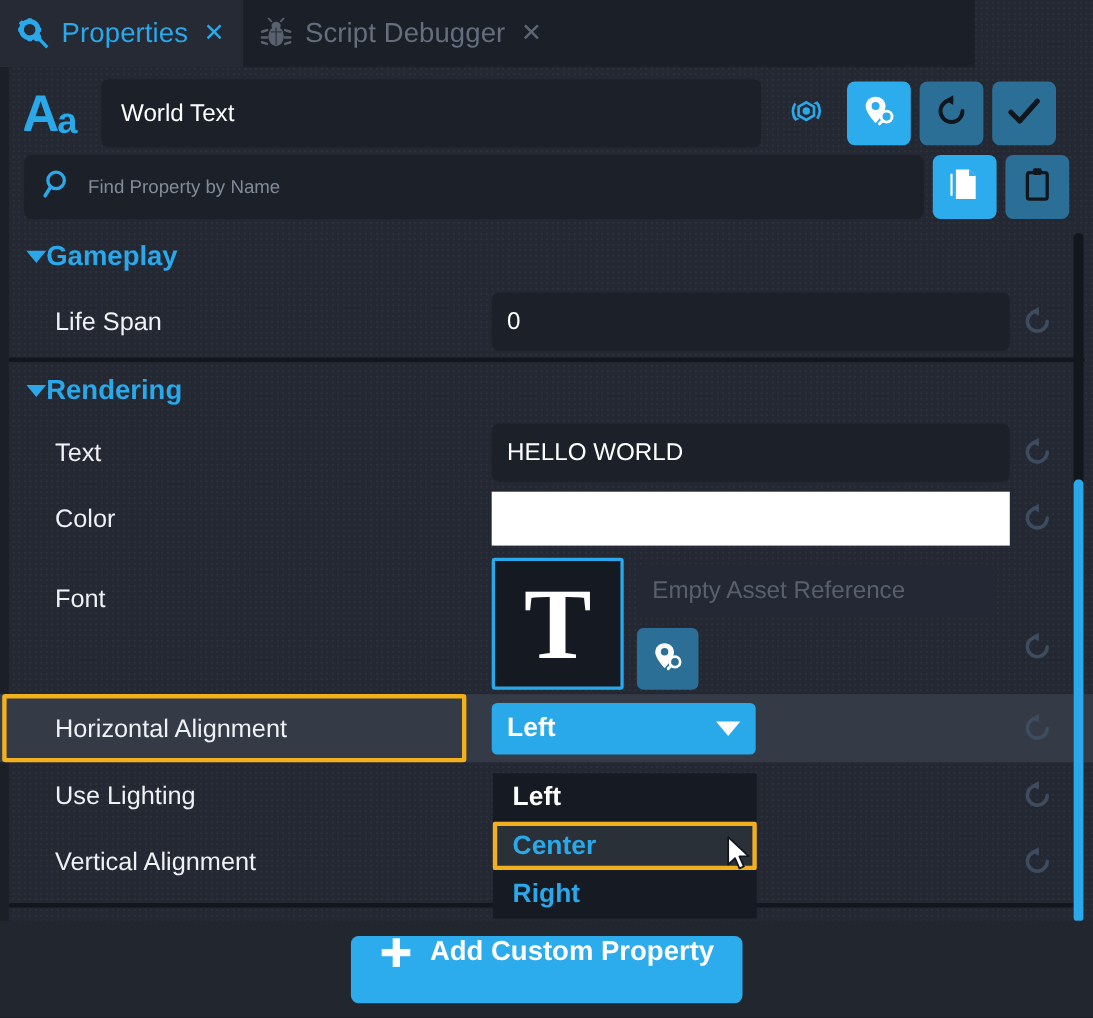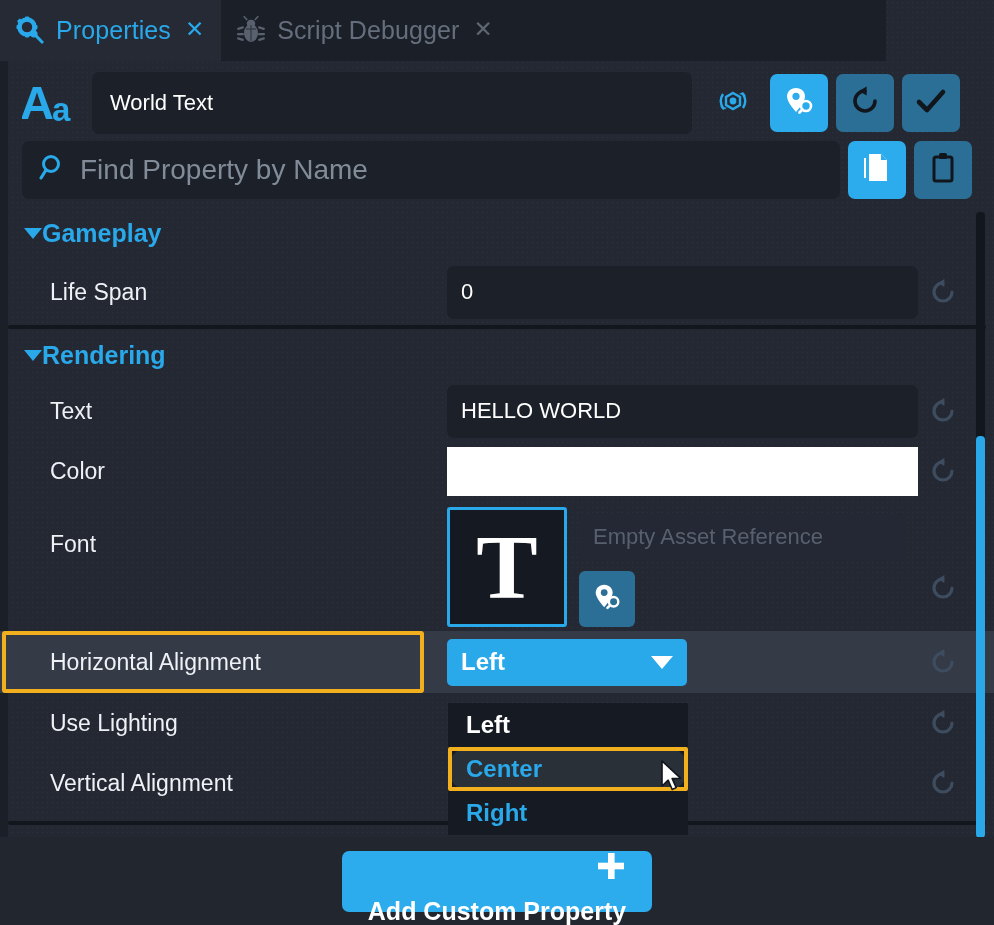--- a/index.html
+++ b/index.html
@@ -73,21 +73,21 @@
     position: absolute; left: 22px; top: 80px;
     width: 950px; height: 58px;
     display: flex; align-items: center;
   }
   .search-field {
     flex: 1; height: 58px;
     background: #1b2029; border-radius: 7px;
     display: flex; align-items: center; gap: 12px;
     padding: 0 16px;
   }
-  .search-ph { color: #828c99; font-size: 28px; }
+  .search-ph { color: #828c99; font-size: 17px; }
   .search-btns { display: flex; gap: 8px; margin-left: 8px; }
 
   
   .plist { position: absolute; left: 0; top: 207px; width: 994px; height: 628px; }
 
   .section-hdr {
     display: flex; align-items: center; 
     height: 52px; padding-left: 24px;
     cursor: pointer;
   }
@@ -176,42 +176,41 @@
     z-index: 40;
   }
   .dd-item {
     position: relative;
     height: 44px; display: flex; align-items: center;
     padding-left: 18px;
     font-size: 24px; font-weight: bold;
     color: #29a8ea; cursor: pointer;
   }
   .dd-item.selected { color: #ffffff; }
-  .dd-item.hover { background: #2a3038; border-radius: 22px; }
+  .dd-item.hover { background: #2a3038; }
   .dd-item.hover::after {
     content: ""; position: absolute; inset: 0;
     border: 4px solid #f2b01e; border-radius: 2px;
   }
 
   .cursor { position: absolute; left: 660px; top: 760px; z-index: 60; }
 
   
   .footer {
     position: absolute; left: 0; bottom: 0;
     width: 994px; height: 88px;
     background: #22262f;
     display: flex; align-items: center; justify-content: center;
   }
   .add-btn {
-    display: flex; align-items: flex-end; gap: 16px;
+    display: flex; align-items: flex-start; gap: 16px;
     height: 61px; padding: 0 26px;
     background: #2cabed; border-radius: 7px;
     color: #ffffff; font-size: 25px; font-weight: bold;
     cursor: pointer;
-    flex-direction: column;
   }
   .plus { width: 30px; height: 30px; flex: none; }
 
   
   .scroll-track {
     position: absolute; right: 9px; top: 212px;
     width: 9px; height: 624px; background: #12161d; border-radius: 4px;
   }
   .scroll-thumb {
     position: absolute; right: 9px; top: 436px;

